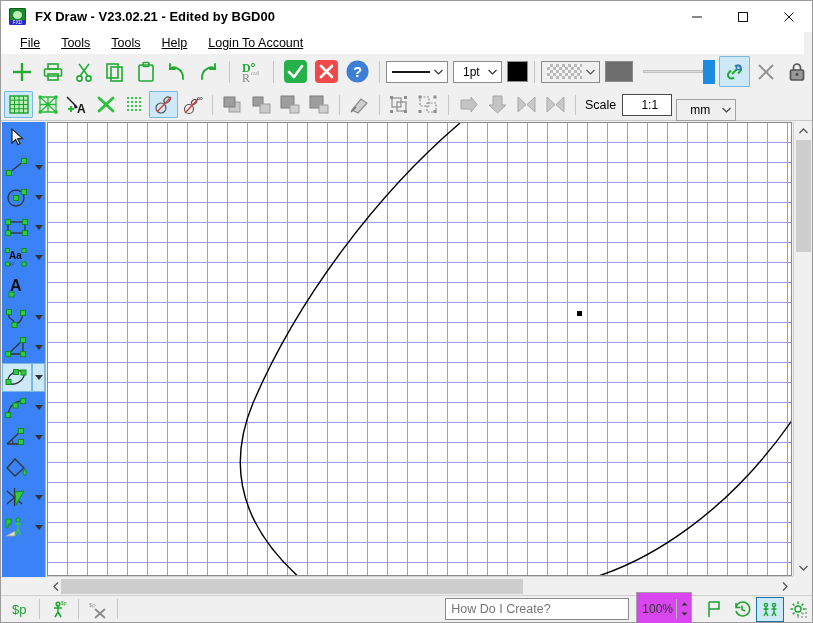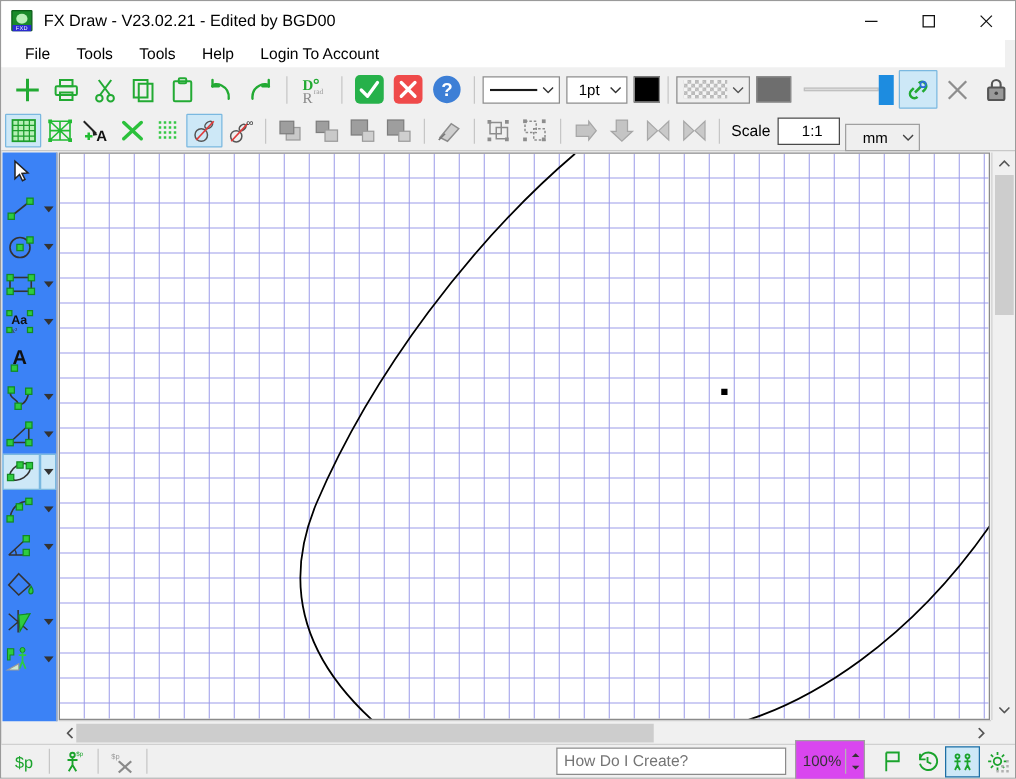--- a/index.html
+++ b/index.html
@@ -15,28 +15,28 @@
   
   .titlebar{position:absolute;left:0;top:0;width:811px;height:31px;background:#ffffff;
             display:flex;align-items:center;}
   .app-icon{width:17px;height:17px;margin-left:8px;margin-right:9px;position:relative;
             background:#1a8a2a;border:1px solid #0b5c18;box-sizing:border-box;border-radius:1px;}
   .app-icon::before{content:"";position:absolute;left:3px;top:2px;width:9px;height:8px;
             background:#b8f0b8;border-radius:50%;}
   .app-icon::after{content:"FXD";position:absolute;left:0;bottom:-1px;width:100%;
             font-size:4.5px;text-align:center;color:#ffffff;background:#2b2bd0;
             letter-spacing:.2px;line-height:5px;font-family:"Liberation Sans",sans-serif;}
-  .title-text{font-size:13px;color:#000;}
+  .title-text{font-size:13px;color:#000;font-weight:bold;}
   .win-btns{margin-left:auto;display:flex;height:31px;}
   .win-btn{width:46px;height:31px;display:flex;align-items:center;justify-content:center;}
   .win-btn svg{display:block;}
 
   
   .menubar{position:absolute;left:0;top:31px;width:803px;height:22px;background:#ffffff;
-           display:flex;align-items:center;padding-left:9px;box-sizing:border-box;}
+           display:flex;align-items:center;padding-left:9px;box-sizing:border-box;text-decoration:underline;}
   .menu-item{font-size:12.5px;color:#000;padding:2px 10px;margin-right:1px;cursor:default;}
 
   
   .toolbar{position:absolute;left:0;width:811px;background:#f0f0f0;display:flex;align-items:center;}
   .tb1{top:53px;height:35px;padding-left:5px;box-sizing:border-box;}
   .tb2{top:88px;height:32px;padding-left:3px;box-sizing:border-box;
        border-bottom:1px solid #c8c8c8;}
   .tbtn{width:31px;height:31px;display:flex;align-items:center;justify-content:center;
         border:1px solid transparent;box-sizing:border-box;border-radius:1px;flex:0 0 auto;}
   .tbtn.sm{width:29px;height:27px;}

